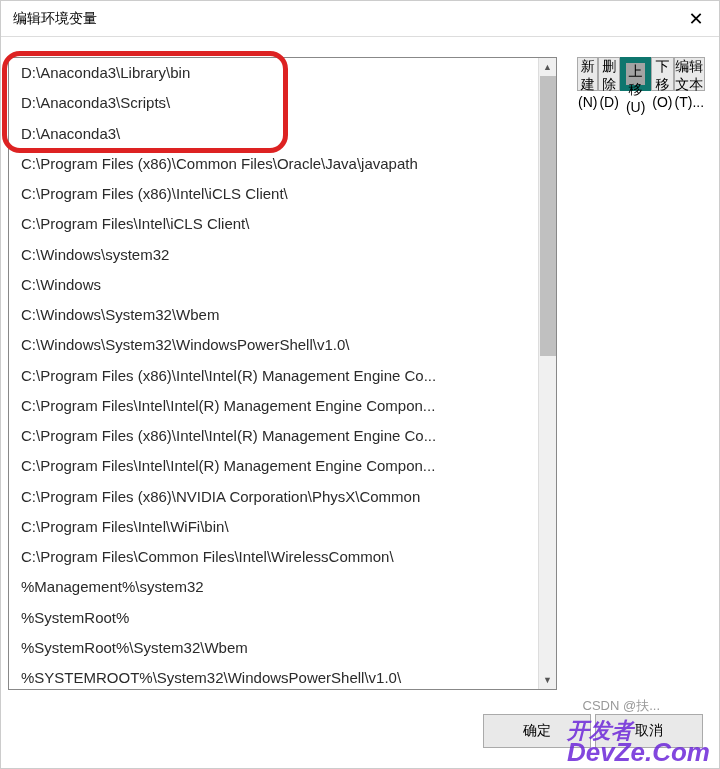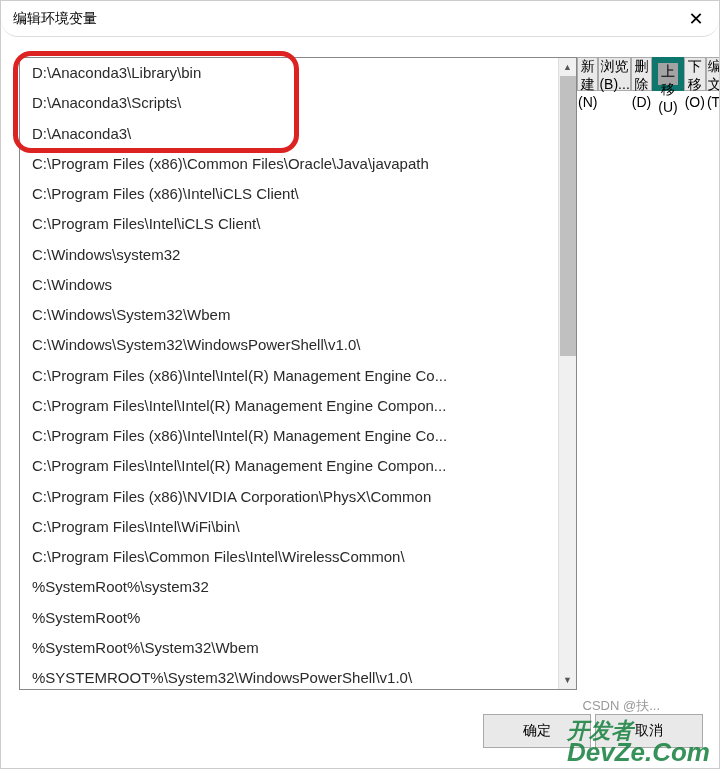--- a/index.html
+++ b/index.html
@@ -15,33 +15,33 @@
       flex-direction: column;
     }
     .titlebar {
       display: flex;
       justify-content: space-between;
       align-items: center;
       height: 36px;
       padding: 0 0 0 12px;
       background: #fff;
       border-bottom: 1px solid #ddd;
-      border-radius: 17px;
     }
     .titlebar-title { font-size: 14px; color: #000; }
     .close-btn {
       width: 46px; height: 36px;
       display: flex; align-items: center; justify-content: center;
       font-size: 18px; font-family: Arial, sans-serif;
       cursor: pointer;
     }
     .content {
       flex: 1;
       display: flex;
-      padding: 20px 18px 10px 18px;
+      padding: 20px 18px 10px 7px;
+      gap: 20px;
       overflow: hidden;
       justify-content: center;
     }
     .list-wrap {
       flex: 1;
       position: relative;
       display: flex;
       flex-direction: column;
     }
     .listbox {
@@ -123,21 +123,21 @@
       position: relative;
     }
     .footer .btn { width: 108px; margin-bottom: 0; }
     .watermark {
       position: absolute;
       right: 10px;
       bottom: 6px;
       font-size: 26px;
       font-weight: bold;
       font-style: italic;
-      color: #15803d;
+      color: #6d28d9;
       opacity: 0.85;
       pointer-events: none;
       letter-spacing: 0px;
       line-height: 0.85;
       text-align: left;
       z-index: 50;
     }
     .watermark .top { font-size: 22px; }
     .watermark-small {
       position: absolute;
@@ -173,38 +173,37 @@
           <div class="list-item">C:\Windows</div>
           <div class="list-item">C:\Windows\System32\Wbem</div>
           <div class="list-item">C:\Windows\System32\WindowsPowerShell\v1.0\</div>
           <div class="list-item">C:\Program Files (x86)\Intel\Intel(R) Management Engine Co...</div>
           <div class="list-item">C:\Program Files\Intel\Intel(R) Management Engine Compon...</div>
           <div class="list-item">C:\Program Files (x86)\Intel\Intel(R) Management Engine Co...</div>
           <div class="list-item">C:\Program Files\Intel\Intel(R) Management Engine Compon...</div>
           <div class="list-item">C:\Program Files (x86)\NVIDIA Corporation\PhysX\Common</div>
           <div class="list-item">C:\Program Files\Intel\WiFi\bin\</div>
           <div class="list-item">C:\Program Files\Common Files\Intel\WirelessCommon\</div>
-          <div class="list-item">%SystemRoot%\system32</div>
+          <div class="list-item">%Management%\system32</div>
           <div class="list-item">%SystemRoot%</div>
           <div class="list-item">%SystemRoot%\System32\Wbem</div>
           <div class="list-item">%SYSTEMROOT%\System32\WindowsPowerShell\v1.0\</div>
         </div>
       <div class="scrollbar">
         <div class="scroll-arrow">▲</div>
         <div class="scroll-thumb"></div>
         <div class="scroll-arrow" style="position:absolute;bottom:0;width:100%;">▼</div>
       </div>
     </div>
   </div>
 
   <div class="side-buttons">
     <button class="btn">新建(N)</button>
     <div style="height:6px"></div>
     <div style="height:6px"></div>
-    <button class="btn">浏览(B)...</button>
     <div style="height:6px"></div>
     <button class="btn">删除(D)</button>
     <div class="gap-large"></div>
     <button class="btn focused">上移(U)</button>
     <div style="height:6px"></div>
     <button class="btn">下移(O)</button>
     <div class="gap-large"></div>
     <button class="btn">编辑文本(T)...</button>
   </div>
 </div>

